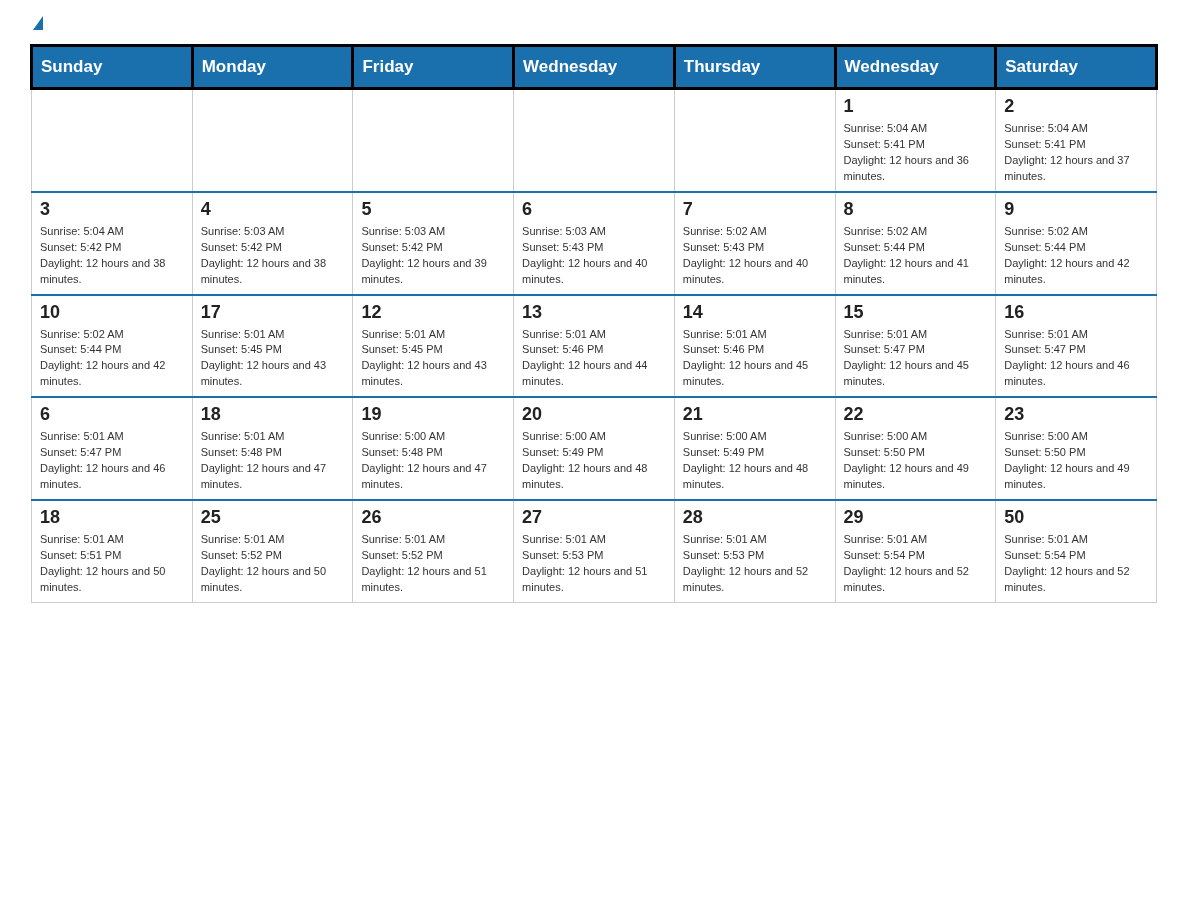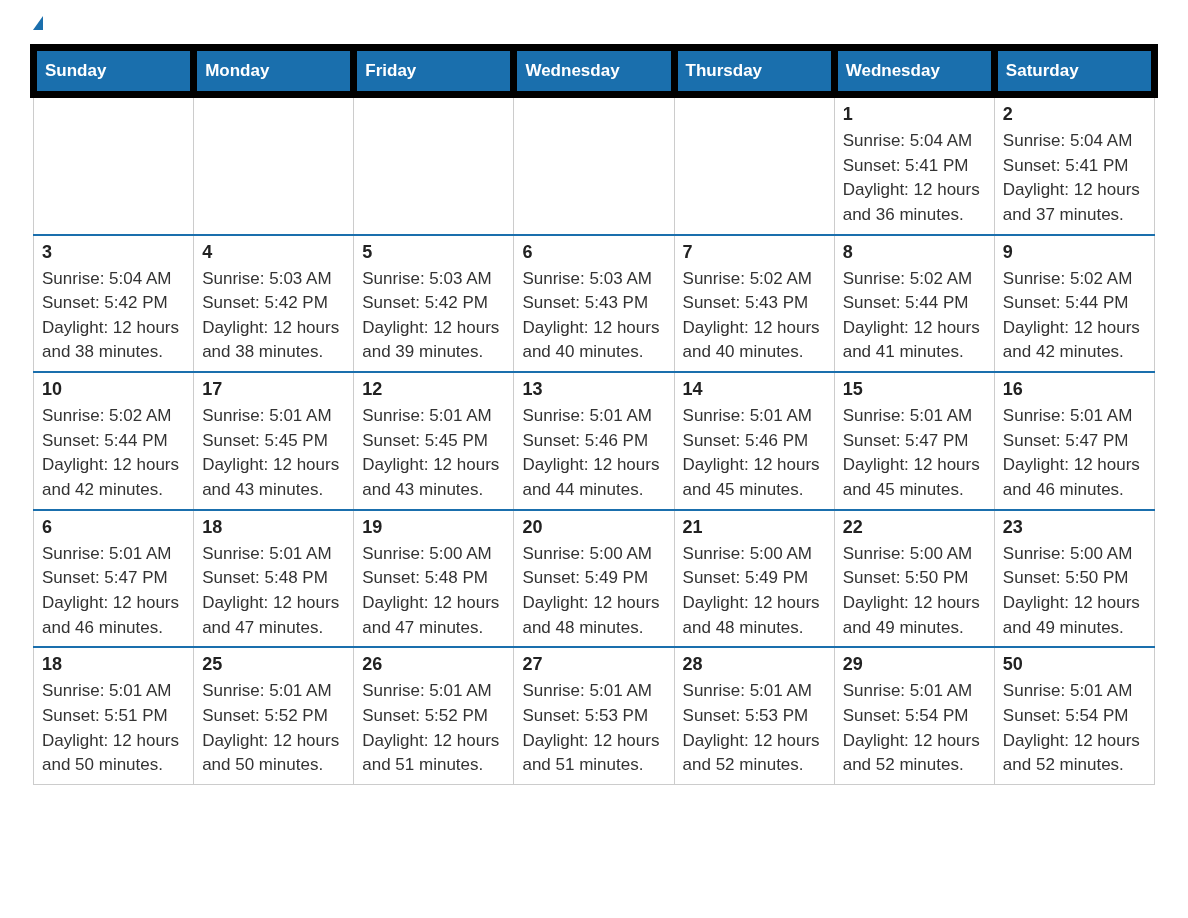--- a/index.html
+++ b/index.html
@@ -63,40 +63,40 @@
       border-collapse: collapse;
       margin-top: 10px;
     }
     .calendar th {
       background-color: #1a6fad;
       color: #fff;
       font-size: 17px;
       font-weight: bold;
       padding: 10px 8px;
       text-align: left;
-      border: 7px solid #000000;
+      border: 3px solid #000000;
     }
     .calendar td {
       vertical-align: top;
       border: 1px solid #ccc;
       padding: 6px 8px;
       width: calc(100% / 7);
       min-height: 100px;
       font-size: 13px;
       color: #333;
     }
     .day-num {
       font-size: 18px;
       font-weight: bold;
       color: #222;
       display: block;
       margin-bottom: 4px;
     }
     .day-info {
-      font-size: 17px;
+      font-size: 11px;
       line-height: 1.45;
       color: #333;
     }
     .empty-cell {
       background: #fff;
     }
     tr.week-row td {
       border-top: 2px solid #1a6fad;
     }
   </style>

